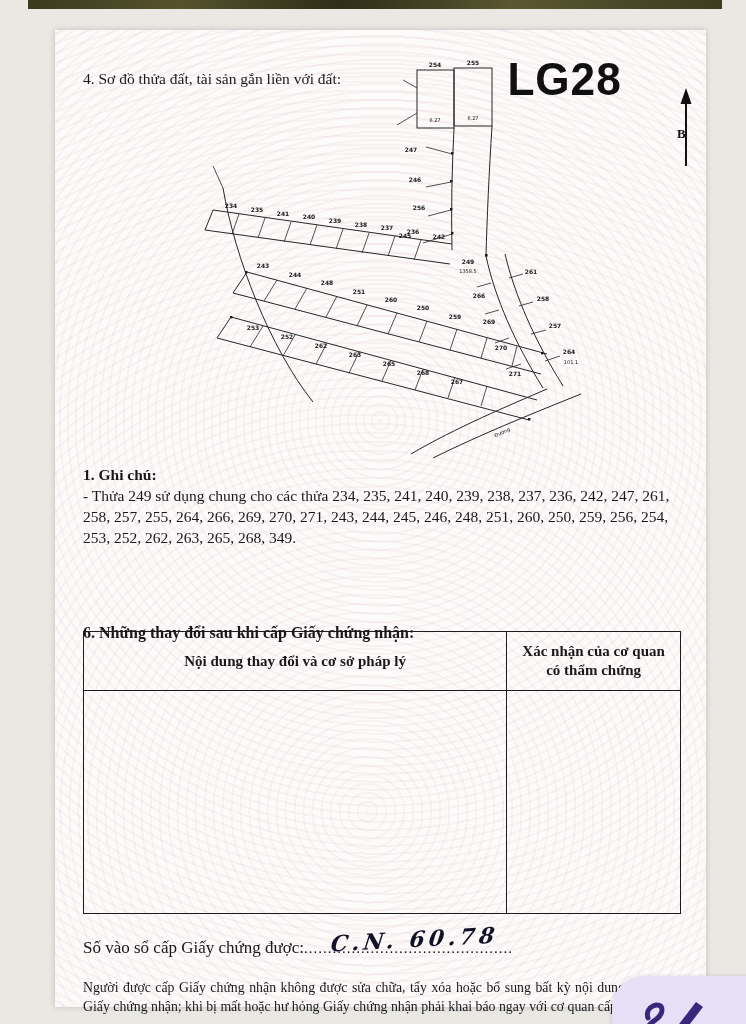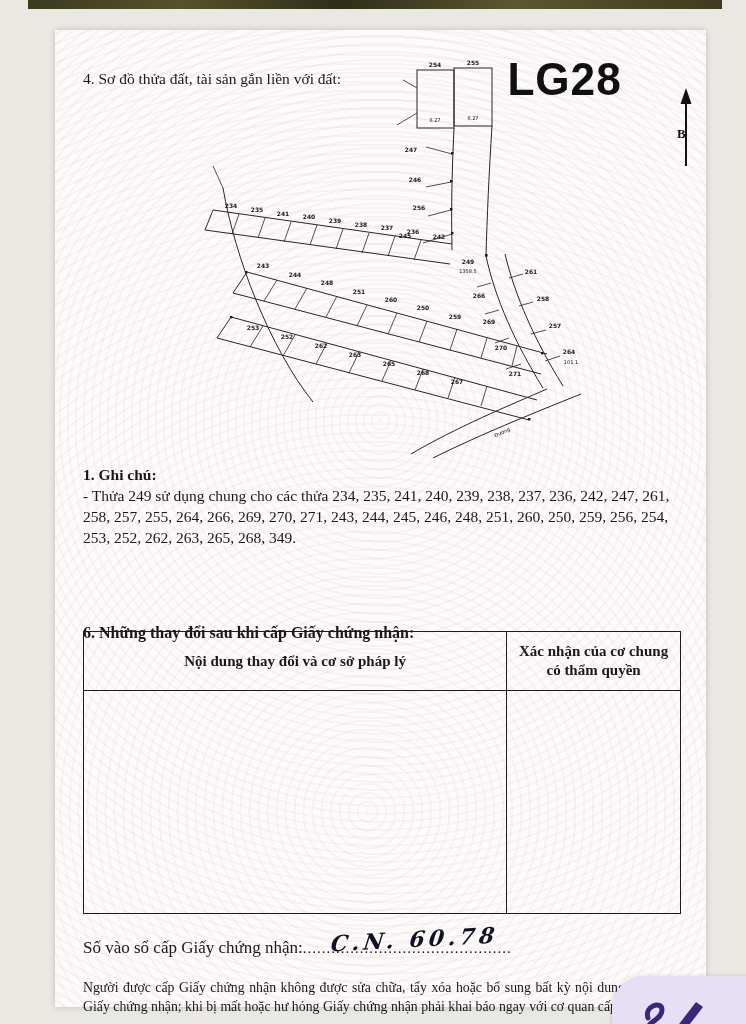--- a/index.html
+++ b/index.html
@@ -201,30 +201,30 @@
     <div>
         <div class="note-line">- Thửa 249 sử dụng chung cho các thửa 234, 235, 241, 240, 239, 238, 237, 236, 242, 247, 261, 258, 257, 255, 264, 266, 269, 270, 271, 243, 244, 245, 246, 248, 251, 260, 250, 259, 256, 254, 253, 252, 262, 263, 265, 268, 349.</div>
       </div>
   </div>
 
   <div class="sec6-heading">6. Những thay đổi sau khi cấp Giấy chứng nhận:</div>
 
   <div class="changes-table">
     <div class="tr head">
       <div class="td c1" style="font-weight:bold;">Nội dung thay đổi và cơ sở pháp lý</div>
-      <div class="td c2" style="font-weight:bold;">Xác nhận của cơ chung có thẩm quyền</div>
+      <div class="td c2" style="font-weight:bold;">Xác nhận của cơ quan có thẩm chứng</div>
     </div>
     <div class="tr body">
       <div class="td c1"></div>
       <div class="td c2"></div>
     </div>
   </div>
 
   <div class="registry">
-    <span>Số vào sổ cấp Giấy chứng nhận:</span><span class="dots">............................................</span>
+    <span>Số vào sổ cấp Giấy chứng được:</span><span class="dots">............................................</span>
     <span class="handwriting">C.N. 60.78</span>
   </div>
 
   <div class="footer-note">Người được cấp Giấy chứng nhận không được sửa chữa, tẩy xóa hoặc bổ sung bất kỳ nội dung nào trong Giấy chứng nhận; khi bị mất hoặc hư hỏng Giấy chứng nhận phải khai báo ngay với cơ quan cấp</div>
 
 </div>
 
 <button class="fab">
   <svg width="72" height="52" viewBox="0 0 72 52">
     <path d="M10,30 C6,18 24,12 24,22 C24,32 8,34 10,42" fill="none" stroke="#39277d" stroke-width="5" stroke-linecap="round"></path>

